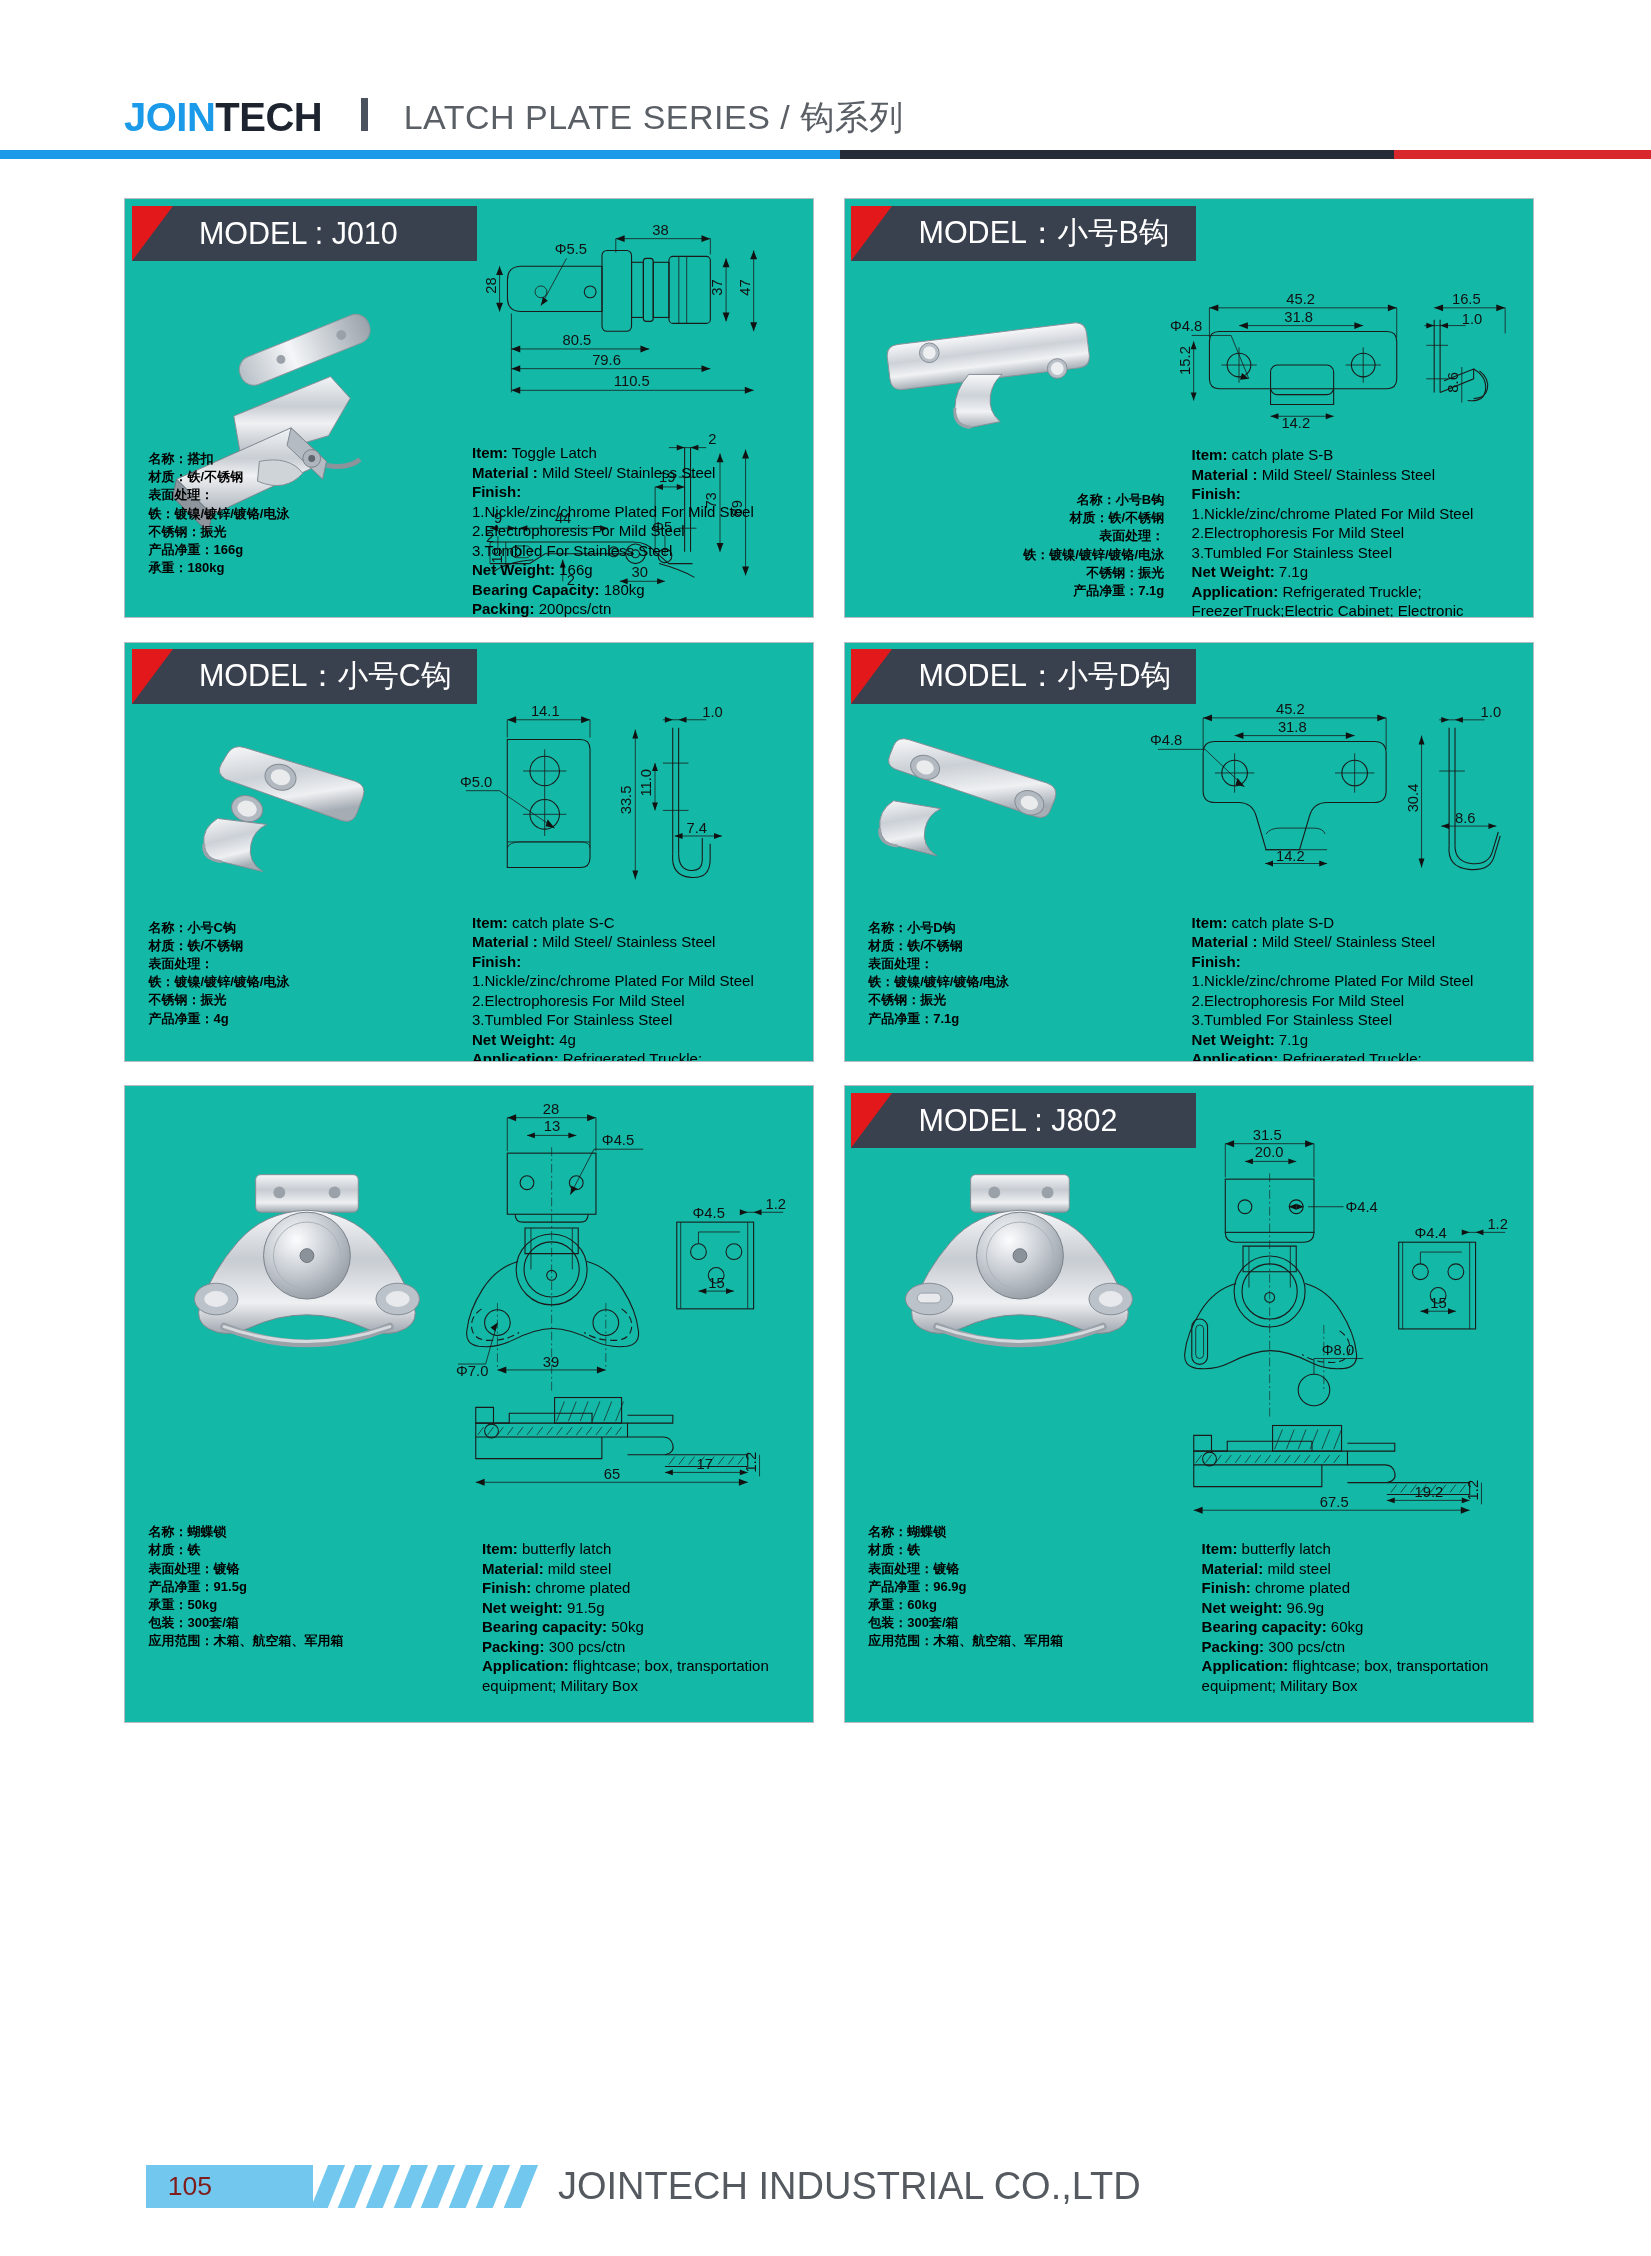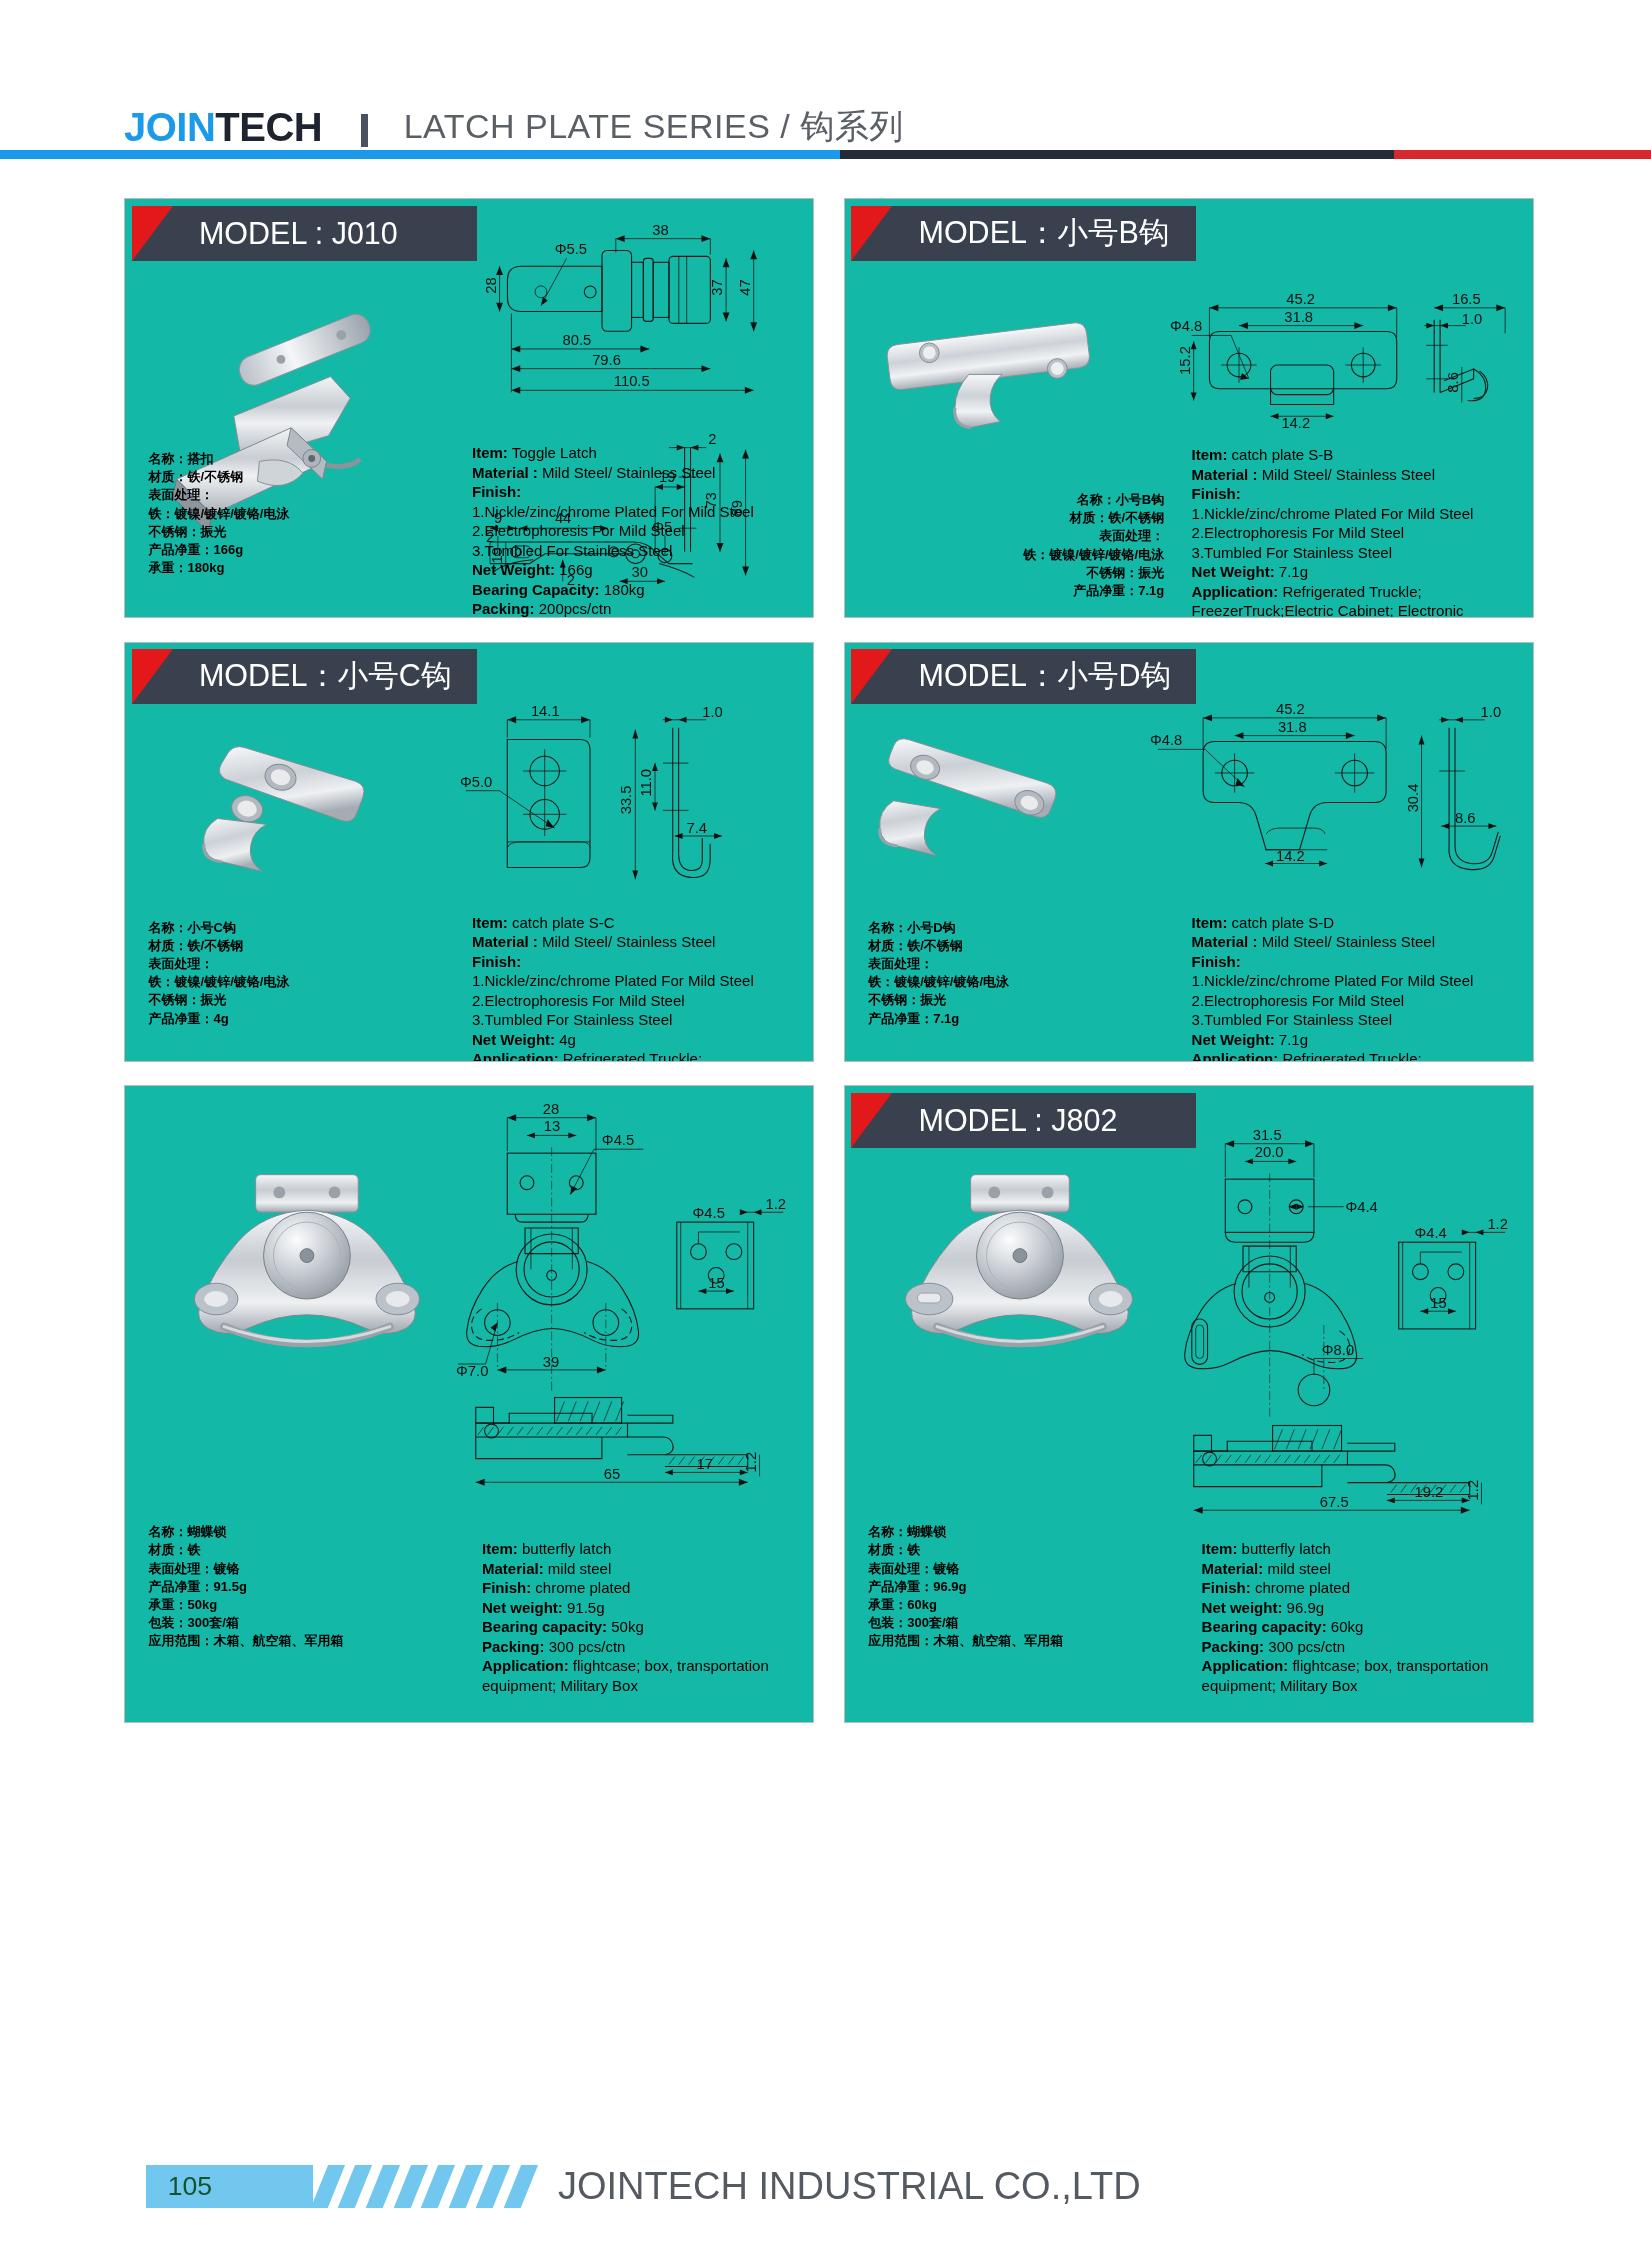--- a/index.html
+++ b/index.html
@@ -6,21 +6,21 @@
   html, body {
     width: 1652px; height: 2257px;
     background: #ffffff;
     font-family: "Liberation Sans", "DejaVu Sans", sans-serif;
     overflow: hidden;
   }
   .page { position: relative; width: 1652px; height: 2257px; }
 
   
   .header { position: absolute; left: 0; top: 0; width: 1652px; height: 169px; }
-  .hdr-inner { position: absolute; left: 124px; top: 104px; display: flex; align-items: center; gap: 20px; }
+  .hdr-inner { position: absolute; left: 124px; top: 95px; display: flex; align-items: flex-start; gap: 20px; }
   .logo { font-size: 40px; font-weight: bold; letter-spacing: -0.5px; }
   .logo .join { color: #1a9ae8; }
   .logo .tech { color: #1d2430; }
   .logo-div {
     display: inline-block; width: 6.9px; height: 33px;
     background: #4a5260; margin: 0 15.8px 0 18.7px; position: relative; top: 3px;
   }
   .series-title { font-size: 34px; color: #5a5f66; font-weight: normal; letter-spacing: 0.5px; }
   .hdr-rule { position: absolute; left: 0; top: 150px; width: 1652px; height: 8.9px; display: flex; }
   .hdr-rule .blue { width: 840px; background: #1a9ae8; }
@@ -73,21 +73,21 @@
     position: absolute;
     font-size: 15px; line-height: 1.30; color: #000;
   }
   .spec-en b { font-weight: bold; }
 
   
   .footer { position: absolute; left: 0; top: 2163px; width: 1652px; height: 59px; }
   .pgnum {
     position: absolute; left: 146px; top: 2px;
     width: 167px; height: 43px; background: #72c7ef;
-    color: #14532d; font-size: 26.6px; display: flex; align-items: center;
+    color: #7f1d1d; font-size: 26.6px; display: flex; align-items: center;
     padding-left: 21.7px;
   }
   .slashes { position: absolute; left: 313px; top: 2px; height: 43px; width: 227px; overflow: hidden; }
   .slashes i {
     position: absolute; top: -5.9px; width: 16.7px; height: 57px;
     background: #72c7ef; transform: skewX(-22deg); display: block;
   }
   .foot-name {
     position: absolute; left: 558px; top: 2px; height: 43px;
     display: flex; align-items: center;

